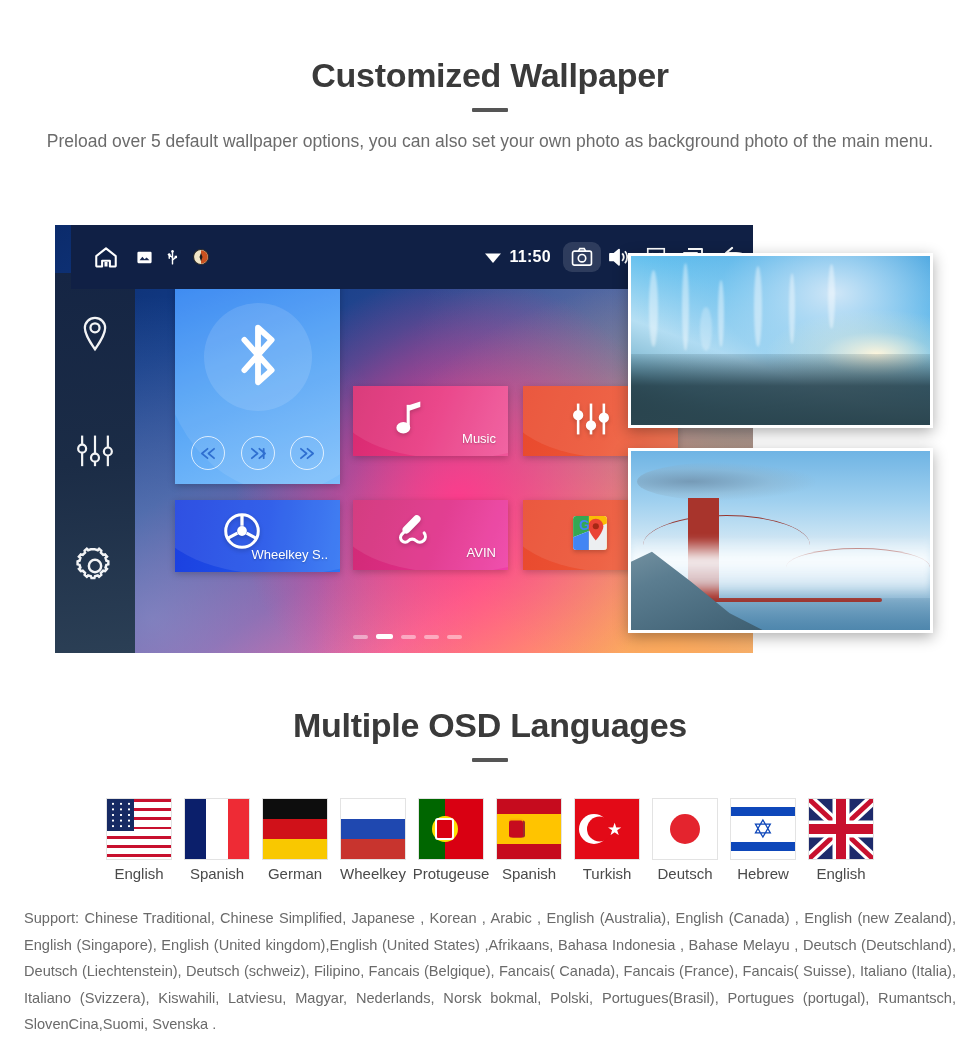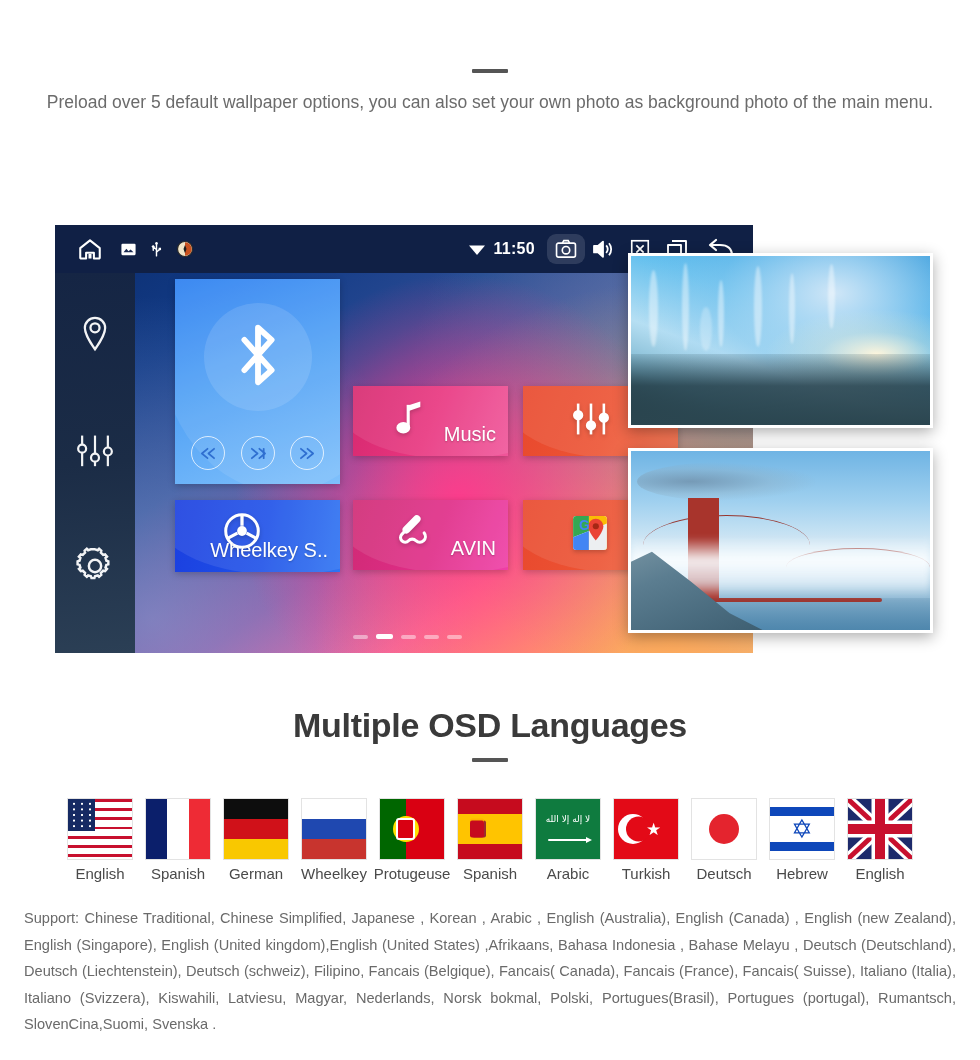--- a/index.html
+++ b/index.html
@@ -46,22 +46,22 @@
   .unit-bg {
     position: absolute; inset: 0;
     background:
       radial-gradient(circle at 58% 64%, rgba(255,58,140,0.95) 0%, rgba(255,58,140,0.0) 46%),
       radial-gradient(circle at 88% 96%, rgba(255,170,90,0.95) 0%, rgba(255,170,90,0) 48%),
       radial-gradient(circle at 14% 92%, rgba(150,170,220,0.55) 0%, rgba(150,170,220,0) 45%),
       radial-gradient(circle at 96% 40%, rgba(60,140,175,0.85) 0%, rgba(60,140,175,0) 44%),
       linear-gradient(145deg, #0b2b6b 0%, #123b86 22%, #2a4a92 38%, #8a4f9e 58%, #ff5fa0 72%, #ff9a74 88%, #ffc58a 100%);
   }
   .statusbar {
-    position: absolute; left: 0; top: 0;
-    width: 698px; height: 48px;
+    position: absolute; left: 16px; top: 0;
+    width: 698px; height: 64px;
     background: #102045;
     display: flex; align-items: center;
     z-index: 6;
     text-align: right;
   }
   .sb-left { display: flex; align-items: center; gap: 0; padding-left: 22px; }
   .sb-right { margin-left: auto; display: flex; align-items: center; padding-right: 8px; }
   .sb-icon { color: #fff; display: flex; align-items: center; justify-content: center; }
   .sb-time { color: #fff; font-size: 16px; font-weight: bold; padding: 0 12px 0 6px; letter-spacing: 0.3px; }
   .sb-cam-wrap {
@@ -94,21 +94,21 @@
   .tile .arc {
     position: absolute;
     width: 150%; height: 150%;
     left: -10%; top: -46%;
     border-radius: 50%;
     background: rgba(255,255,255,0.09);
     pointer-events: none;
   }
   .tile-label {
     position: absolute; right: 12px; bottom: 10px;
-    color: #fff; font-size: 20px;
+    color: #fff; font-size: 13px;
     text-shadow: 0 1px 2px rgba(0,0,0,0.25);
   }
 
   
   .t-bt {
     left: 40px; top: 6px; width: 165px; height: 205px;
     background: linear-gradient(160deg, #2a7ef0 0%, #4fa0f5 45%, #7fc0fb 100%);
   }
   .bt-circle {
     position: absolute; left: 50%; top: 78px; transform: translate(-50%,-50%);
@@ -345,20 +345,21 @@
   .f-gb .cw-h { position: absolute; top: 50%; left: 0; transform: translateY(-50%); width: 100%; height: 17px; background: #fff; }
   .f-gb .cr-v { position: absolute; left: 50%; top: 0; transform: translateX(-50%); width: 10px; height: 100%; background: #c8102e; }
   .f-gb .cr-h { position: absolute; top: 50%; left: 0; transform: translateY(-50%); width: 100%; height: 10px; background: #c8102e; }
 </style>
 </head>
 <body>
 
 <div class="page">
 
   <div style="position:absolute;left:0;top:56px;width:980px;">
+    <div class="sec-title">Customized Wallpaper</div>
     <div class="rule"></div>
     <div class="sec-sub">Preload over 5 default wallpaper options, you can also set your own photo as background photo of the main menu.</div>
   </div>
 
   <div class="unit">
     <div class="unit-bg"></div>
 
     <div class="statusbar">
       <div class="sb-left">
         <span class="sb-icon">
@@ -677,27 +678,20 @@
         <div class="r"></div>
           <div class="y">
             <div class="crest"></div>
           </div>
           <div class="r"></div>
       </div>
       <div class="flag-name">Spanish</div>
     </div>
 
 
-    <div class="flag-cell">
-      <div class="flag f-sa">
-        <div class="script">لا إله إلا الله</div>
-        <div class="sword"></div>
-      </div>
-      <div class="flag-name">Arabic</div>
-    </div>
 
     <div class="flag-cell">
       <div class="flag f-tr">
         <div class="moon"></div>
           <div class="star">★</div>
       </div>
       <div class="flag-name">Turkish</div>
     </div>
 
     <div class="flag-cell">

